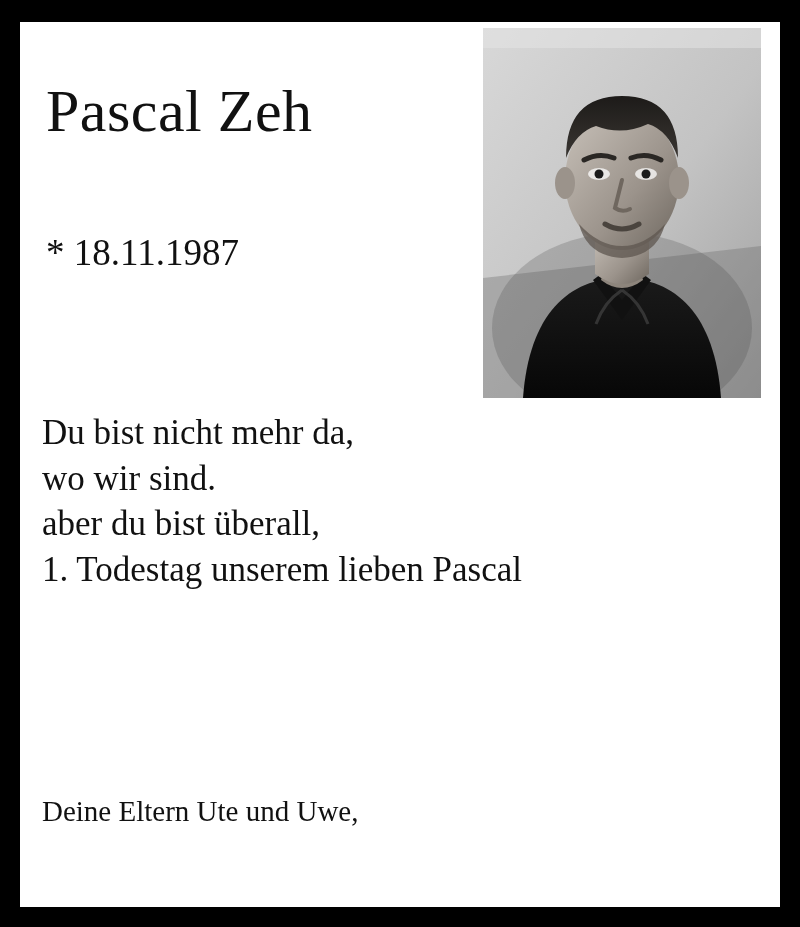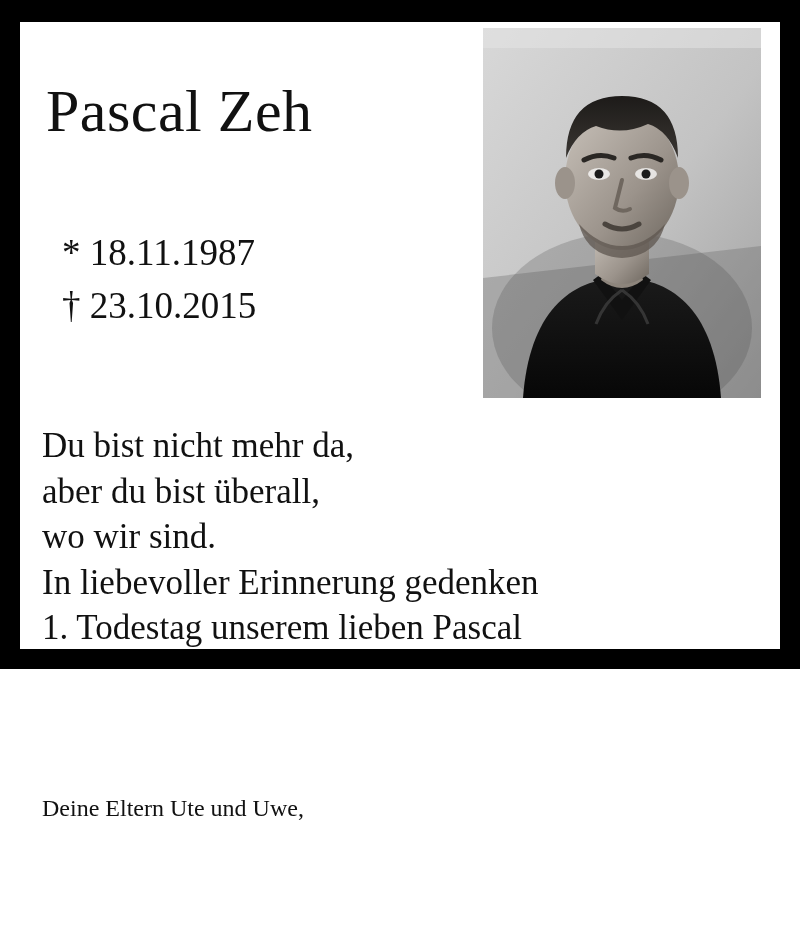--- a/index.html
+++ b/index.html
@@ -9,21 +9,21 @@
   }
   body {
     width: 800px;
     height: 927px;
     overflow: hidden;
     font-family: "Liberation Serif", serif;
   }
   .obituary {
     box-sizing: border-box;
     width: 800px;
-    height: 669px;
+    height: 927px;
     background: #000000;
     padding: 22px 20px 20px 20px;
   }
   .inner {
     box-sizing: border-box;
     width: 100%;
     height: 100%;
     background: #ffffff;
     position: relative;
     padding: 0;
@@ -41,70 +41,68 @@
   .dates {
     position: absolute;
     left: 26px;
     top: 205px;
     font-size: 37px;
     line-height: 1.42;
     color: #111111;
   }
   .dates div {
     white-space: nowrap;
-    margin-left: 16px;
   }
   .portrait {
     position: absolute;
     right: 19px;
     top: 6px;
     width: 278px;
     height: 370px;
     overflow: hidden;
     background: #3c3c3c;
   }
   .portrait svg {
     display: block;
     width: 100%;
     height: 100%;
   }
   .verse {
     position: absolute;
     left: 22px;
-    top: 401px;
+    top: 388px;
     font-size: 35px;
     line-height: 1.30;
     color: #111111;
   }
   .verse div {
     white-space: nowrap;
   }
   .signature {
     position: absolute;
     left: 22px;
     top: 770px;
-    font-size: 24px;
+    font-size: 29px;
     line-height: 1.35;
     color: #111111;
   }
   .signature div {
     white-space: nowrap;
   }
 </style>
 </head>
 <body>
 
 <div class="obituary">
   <div class="inner">
 
     <div class="name">Pascal Zeh</div>
 
     <div class="dates">
       <div>* 18.11.1987</div>
-      <div>† 23.10.2015</div>
     </div>
 
     <div class="portrait">
       <svg viewBox="0 0 278 370" preserveAspectRatio="xMidYMid slice">
         <defs>
           <linearGradient id="wallg" x1="0" y1="0" x2="1" y2="1">
             <stop offset="0%" stop-color="#d8d8d8"></stop>
             <stop offset="55%" stop-color="#c3c3c3"></stop>
             <stop offset="100%" stop-color="#9f9f9f"></stop>
           </linearGradient>
@@ -143,23 +141,22 @@
         <path d="M148 130 q15 -6 30 2" stroke="#2a2724" stroke-width="5" fill="none" stroke-linecap="round"></path>
         <path d="M139 152 l-7 28 q7 5 15 1" stroke="#6f675f" stroke-width="4" fill="none" stroke-linecap="round"></path>
         <path d="M122 196 q17 10 34 0" stroke="#4a443e" stroke-width="5" fill="none" stroke-linecap="round"></path>
         <path d="M139 262 q-18 12 -26 34" stroke="#3d3d3d" stroke-width="3" fill="none" opacity="0.8"></path>
         <path d="M139 262 q18 12 26 34" stroke="#3d3d3d" stroke-width="3" fill="none" opacity="0.8"></path>
       </svg>
     </div>
 
     <div class="verse">
       <div>Du bist nicht mehr da,</div>
+      <div>wo wir sind.</div>
       <div>aber du bist überall,</div>
-      <div>wo wir sind.</div>
-      <div>In liebevoller Erinnerung gedenken</div>
       <div>1. Todestag unserem lieben Pascal</div>
     </div>
 
     <div class="signature">
       <div>Deine Eltern Ute und Uwe,</div>
     </div>
 
   </div>
 </div>
 

